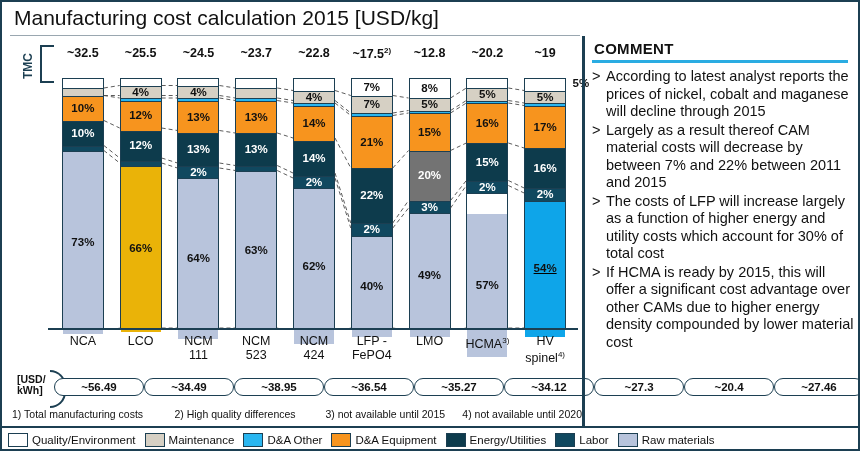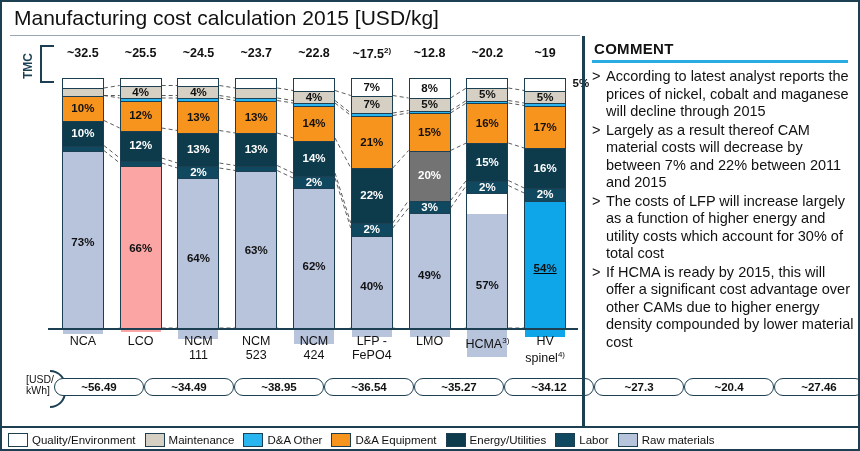--- a/index.html
+++ b/index.html
@@ -41,22 +41,22 @@
 
   
   .connectors{position:absolute;left:52px;top:76px;width:520px;height:250px;pointer-events:none;}
 
   
   .xrow{position:absolute;left:52px;top:332px;width:520px;height:42px;display:flex;}
   .xcell{flex:1;text-align:center;font-size:12.5px;color:#111;line-height:14px;}
   .xcell sup{font-size:8px;}
 
   
-  .usd-label{position:absolute;left:24px;top:372px;width:42px;font-size:10.5px;
-             font-weight:normal;color:#111;line-height:11px;}
+  .usd-label{position:absolute;left:15px;top:372px;width:42px;font-size:10.5px;
+             font-weight:bold;color:#111;line-height:11px;}
   .usd-brace{position:absolute;left:48px;top:368px;width:14px;height:34px;
              border:2px solid #1c3f52;border-left:none;border-radius:0 16px 16px 0;}
   .pillrow{position:absolute;left:52px;top:371px;width:520px;height:28px;display:flex;align-items:center;}
   .pillcell{flex:1;display:flex;justify-content:center;}
   .pill{border:1.5px solid #1c3f52;border-radius:11px;padding:2px 18px;width:52px;text-align:center;
         font-size:11.5px;font-weight:bold;color:#111;background:#fff;}
 
   
   .footnotes{position:absolute;left:10px;top:406px;width:570px;height:16px;display:flex;font-size:10.5px;color:#111;}
   .fn{white-space:nowrap;}
@@ -128,21 +128,21 @@
             <span class="seg-lbl" style="color: rgb(17, 17, 17); background: rgb(214, 208, 196); padding: 0px 2px;">4%</span>
           </div>
           <div class="seg" style="flex: 0 0 2.5px; background: rgb(41, 182, 240);"></div>
           <div class="seg" style="flex: 0 0 30px; background: rgb(247, 148, 30);">
             <span class="seg-lbl" style="color: rgb(17, 17, 17);">12%</span>
           </div>
           <div class="seg" style="flex: 0 0 30px; background: rgb(13, 59, 76);">
             <span class="seg-lbl" style="color: rgb(255, 255, 255);">12%</span>
           </div>
           <div class="seg" style="flex: 0 0 5px; background: rgb(16, 72, 95);"></div>
-          <div class="seg" style="flex: 0 0 165px; background: #fca5a5;">
+          <div class="seg" style="flex: 0 0 165px; background: #eab308;">
             <span class="seg-lbl" style="color: rgb(17, 17, 17);">66%</span>
           </div>
         </div>
       </div>
       <div class="colwrap" style="left: 123.444px; width: 42px;">
         <div class="bar">
           <div class="seg" style="flex: 0 0 7.5px; background: rgb(255, 255, 255);"></div>
           <div class="seg" style="flex: 0 0 10px; background: rgb(214, 208, 196);">
             <span class="seg-lbl" style="color: rgb(17, 17, 17); background: rgb(214, 208, 196); padding: 0px 2px;">4%</span>
           </div>
@@ -412,20 +412,26 @@
         <div class="pill">~27.3</div>
       </div>
       <div class="pillcell">
         <div class="pill">~20.4</div>
       </div>
       <div class="pillcell">
         <div class="pill">~27.46</div>
       </div>
     </div>
 
+  <div class="footnotes" id="footnotes">
+      <div class="fn fn1">1)  Total manufacturing costs</div>
+      <div class="fn fn2">2) High quality differences</div>
+      <div class="fn fn3">3) not available until 2015</div>
+      <div class="fn ">4) not available until 2020</div>
+    </div>
 
   <div class="legend-sep"></div>
   <div class="legend" id="legend">
       <div class="lg-item">
         <span class="lg-sw" style="background: rgb(255, 255, 255);"></span>
         <span class="lg-txt">Quality/Environment</span>
       </div>
       <div class="lg-item">
         <span class="lg-sw" style="background: rgb(214, 208, 196);"></span>
         <span class="lg-txt">Maintenance</span>

